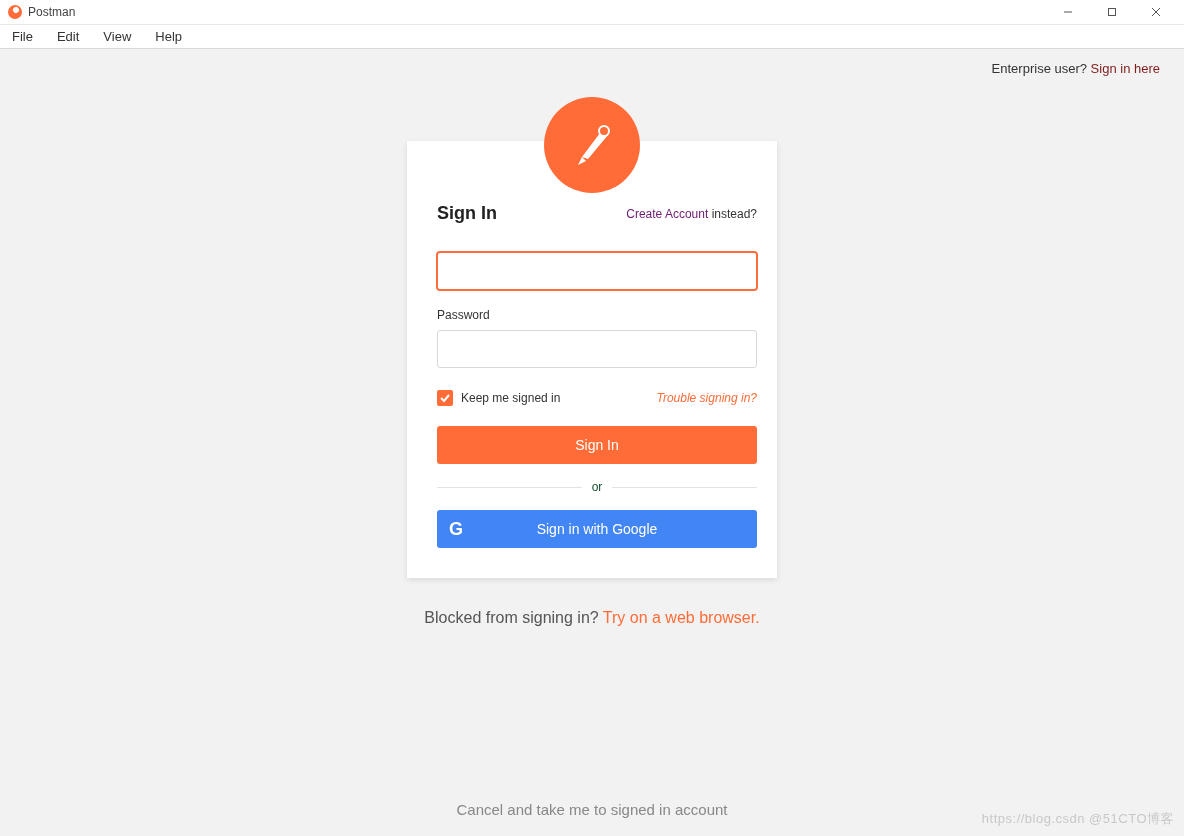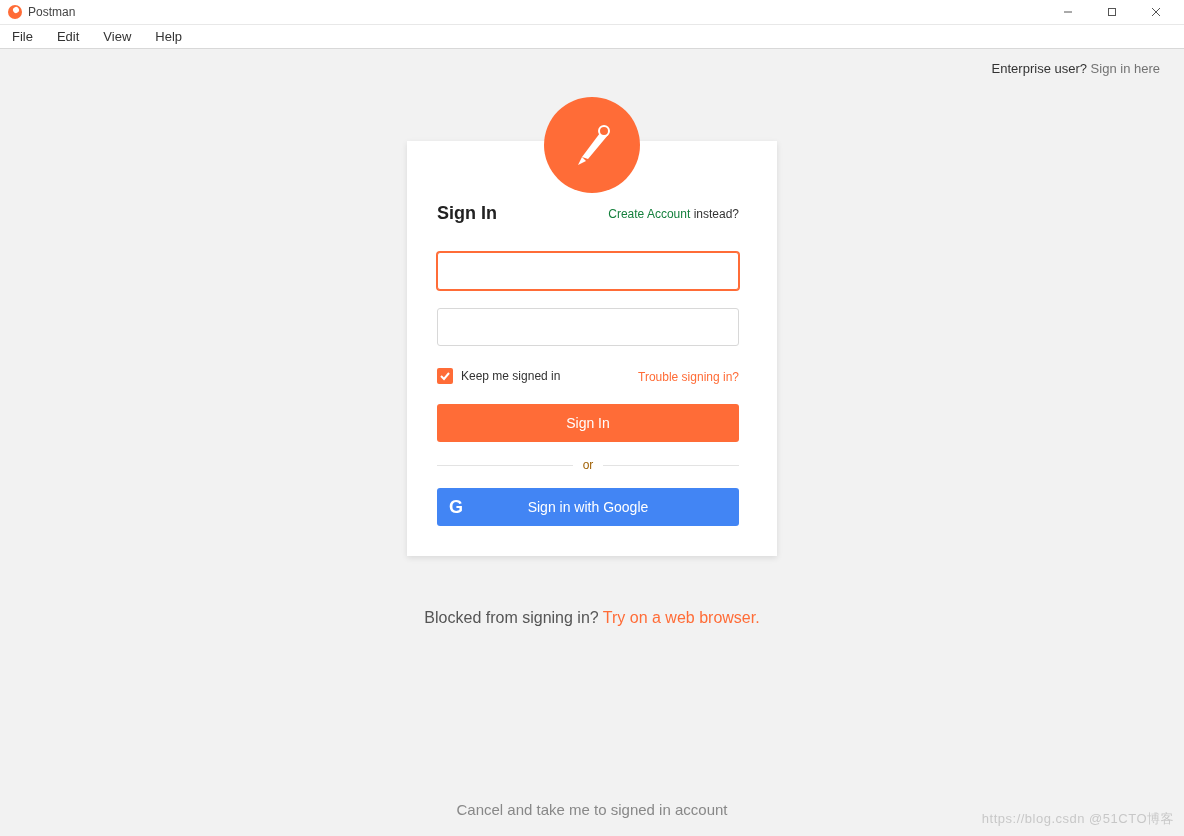--- a/index.html
+++ b/index.html
@@ -57,95 +57,95 @@
       height: calc(100% - 49px);
       background: #f2f2f2;
     }
     .enterprise-row {
       position: absolute;
       top: 12px;
       right: 24px;
       font-size: 13px;
       color: #333;
     }
-    .enterprise-row .link { color: #737373; cursor: pointer; }
+    .enterprise-row .link { color: #7f1d1d; cursor: pointer; }
     .logo-circle {
       position: absolute;
       top: 48px;
       left: 50%;
       transform: translateX(-50%);
       width: 96px; height: 96px;
       background: #ff6c37;
       border-radius: 50%;
       display: flex; align-items: center; justify-content: center;
       z-index: 2;
     }
     .card {
       position: absolute;
       top: 92px;
       left: 50%;
       transform: translateX(-50%);
       width: 370px;
       background: #ffffff;
       box-shadow: 0 2px 6px rgba(0,0,0,0.1);
-      padding: 62px 38px 30px 30px;
+      padding: 62px 20px 30px 30px;
       z-index: 1;
     }
     .card-header {
       display: flex;
       justify-content: space-between;
       align-items: center;
       margin-bottom: 28px;
     }
     .card-heading { font-size: 18px; font-weight: 700; color: #222; }
     .create-prompt { font-size: 12px; color: #333; }
-    .create-prompt .link { color: #15803d; cursor: pointer; }
+    .create-prompt .link { color: #701a75; cursor: pointer; }
     .field-label { font-size: 12px; color: #333; margin-bottom: 8px; display: block; }
     .text-input {
       width: 100%;
       height: 38px;
       border: 1px solid #d8d8d8;
       border-radius: 3px;
       padding: 0 10px;
       font-size: 14px;
       margin-bottom: 18px;
     }
     .text-input.focused { border-color: #ff6c37; box-shadow: 0 0 0 1px #ff6c37; outline: none; }
     .row-below-pw {
       display: flex;
       justify-content: space-between;
-      align-items: flex-end;
+      align-items: center;
       margin-bottom: 20px;
       margin-top: 4px;
     }
     .checkbox-wrap { display: flex; align-items: center; gap: 8px; cursor: pointer; }
     .checkbox {
       width: 16px; height: 16px;
       background: #ff6c37;
       border-radius: 2px;
       display: flex; align-items: center; justify-content: center;
     }
     .checkbox svg { width: 12px; height: 12px; }
     .checkbox-label { font-size: 12px; color: #333; }
-    .trouble-link { font-size: 12px; color: #ff6c37; cursor: pointer; }
+    .trouble-link { font-size: 12px; color: #ff6c37; cursor: pointer; font-style: italic; }
     .primary-btn {
       width: 100%;
       height: 38px;
       background: #ff6c37;
       color: white;
       border: none;
       border-radius: 3px;
       font-size: 14px;
       cursor: pointer;
       margin-bottom: 16px;
     }
     .divider-row {
       display: flex; align-items: center; gap: 10px;
       margin-bottom: 16px;
-      color: #a16207; font-size: 12px;
+      color: #14532d; font-size: 12px;
     }
     .divider-line { flex: 1; height: 1px; background: #e3e3e3; }
     .google-btn {
       width: 100%;
       height: 38px;
       background: #4285f4;
       border: none;
       border-radius: 3px;
       color: white;
       font-size: 14px;
@@ -247,20 +247,21 @@
   <div class="card">
     <div class="card-header">
       <div class="card-heading">Sign In</div>
       <div class="create-prompt">
         <span class="link">Create Account</span><span> instead?</span>
       </div>
     </div>
 
     <input class="text-input focused" type="text" style="">
 
+    <label class="field-label">Password</label>
     <input class="text-input" type="password" style="">
 
     <div class="row-below-pw">
       <div class="checkbox-wrap">
         <div class="checkbox">
           <svg viewBox="0 0 12 12">
               <path d="M2 6 L5 9 L10 3" fill="none" stroke="white" stroke-width="2"></path>
             </svg>
         </div>
         <span class="checkbox-label">Keep me signed in</span>

